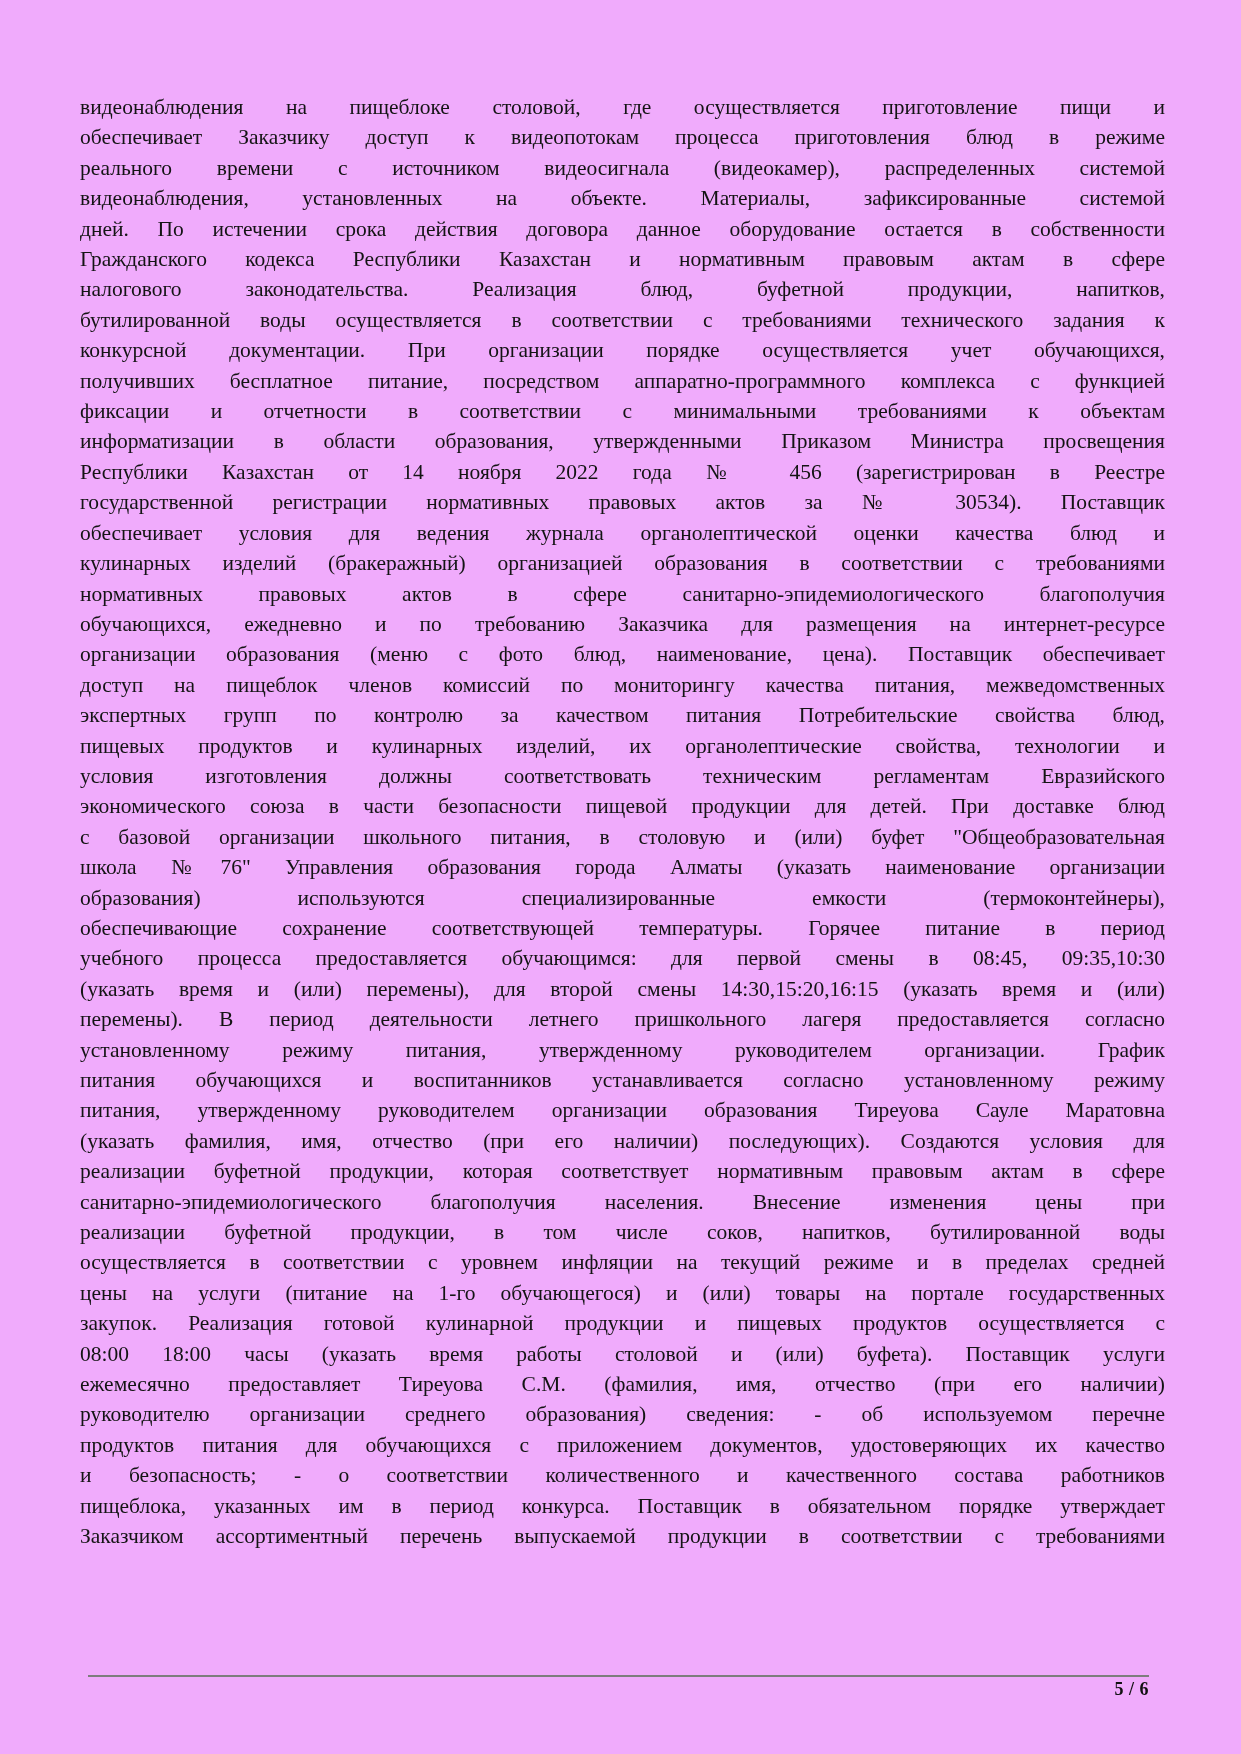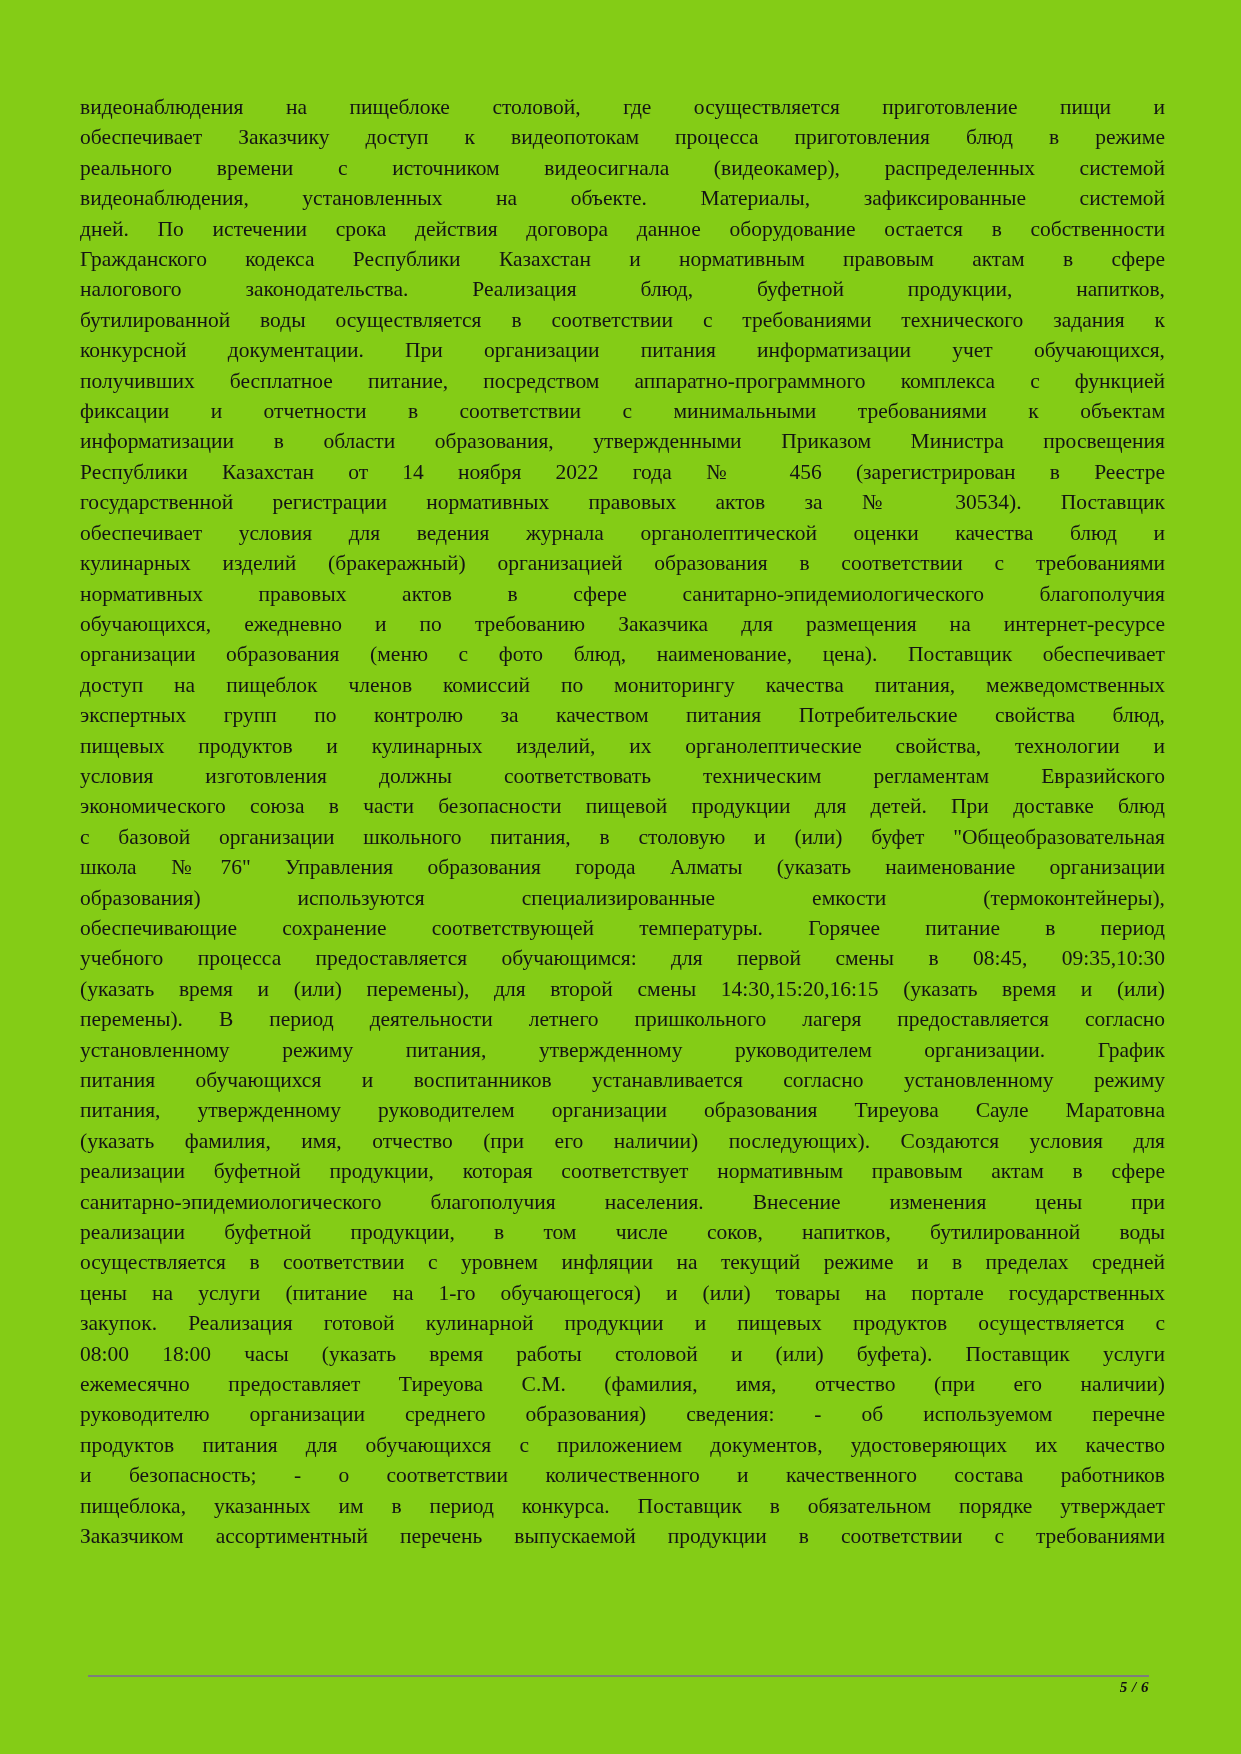--- a/index.html
+++ b/index.html
@@ -4,21 +4,21 @@
 <style>
   html, body {
     margin: 0;
     padding: 0;
     background: #ffffff;
   }
   .page {
     position: relative;
     width: 1241px;
     height: 1754px;
-    background: #84cc16;
+    background: #f0abfc;
     overflow: hidden;
     font-family: "Liberation Serif", serif;
   }
   .textblock {
     position: absolute;
     left: 80px;
     top: 92px;
     width: 1085px;
     color: #141414;
     font-size: 21.5px;
@@ -38,41 +38,40 @@
     left: 88px;
     top: 1675px;
     width: 1061px;
     border-top: 2px solid #7d7d7d;
   }
   .page-number {
     position: absolute;
     right: 92px;
     top: 1679px;
     font-family: "Liberation Serif", serif;
-    font-size: 15px;
+    font-size: 18px;
     font-weight: 700;
-    font-style: italic;
     color: #111111;
     letter-spacing: 0.5px;
   }
 </style>
 </head>
 <body>
 
 <div class="page">
   <div class="textblock" id="textblock">
       <div class="line">видеонаблюдения на пищеблоке столовой, где осуществляется приготовление пищи и</div>
       <div class="line">обеспечивает Заказчику доступ к видеопотокам процесса приготовления блюд в режиме</div>
       <div class="line">реального времени с источником видеосигнала (видеокамер), распределенных системой</div>
       <div class="line">видеонаблюдения, установленных на объекте. Материалы, зафиксированные системой</div>
       <div class="line">дней. По истечении срока действия договора данное оборудование остается в собственности</div>
       <div class="line">Гражданского кодекса Республики Казахстан и нормативным правовым актам в сфере</div>
       <div class="line">налогового законодательства. Реализация блюд, буфетной продукции, напитков,</div>
       <div class="line">бутилированной воды осуществляется в соответствии с требованиями технического задания к</div>
-      <div class="line">конкурсной документации. При организации питания информатизации учет обучающихся,</div>
+      <div class="line">конкурсной документации. При организации порядке осуществляется учет обучающихся,</div>
       <div class="line">получивших бесплатное питание, посредством аппаратно-программного комплекса с функцией</div>
       <div class="line">фиксации и отчетности в соответствии с минимальными требованиями к объектам</div>
       <div class="line">информатизации в области образования, утвержденными Приказом Министра просвещения</div>
       <div class="line">Республики Казахстан от 14 ноября 2022 года № 456 (зарегистрирован в Реестре</div>
       <div class="line">государственной регистрации нормативных правовых актов за № 30534). Поставщик</div>
       <div class="line">обеспечивает условия для ведения журнала органолептической оценки качества блюд и</div>
       <div class="line">кулинарных изделий (бракеражный) организацией образования в соответствии с требованиями</div>
       <div class="line">нормативных правовых актов в сфере санитарно-эпидемиологического благополучия</div>
       <div class="line">обучающихся, ежедневно и по требованию Заказчика для размещения на интернет-ресурсе</div>
       <div class="line">организации образования (меню с фото блюд, наименование, цена). Поставщик обеспечивает</div>

